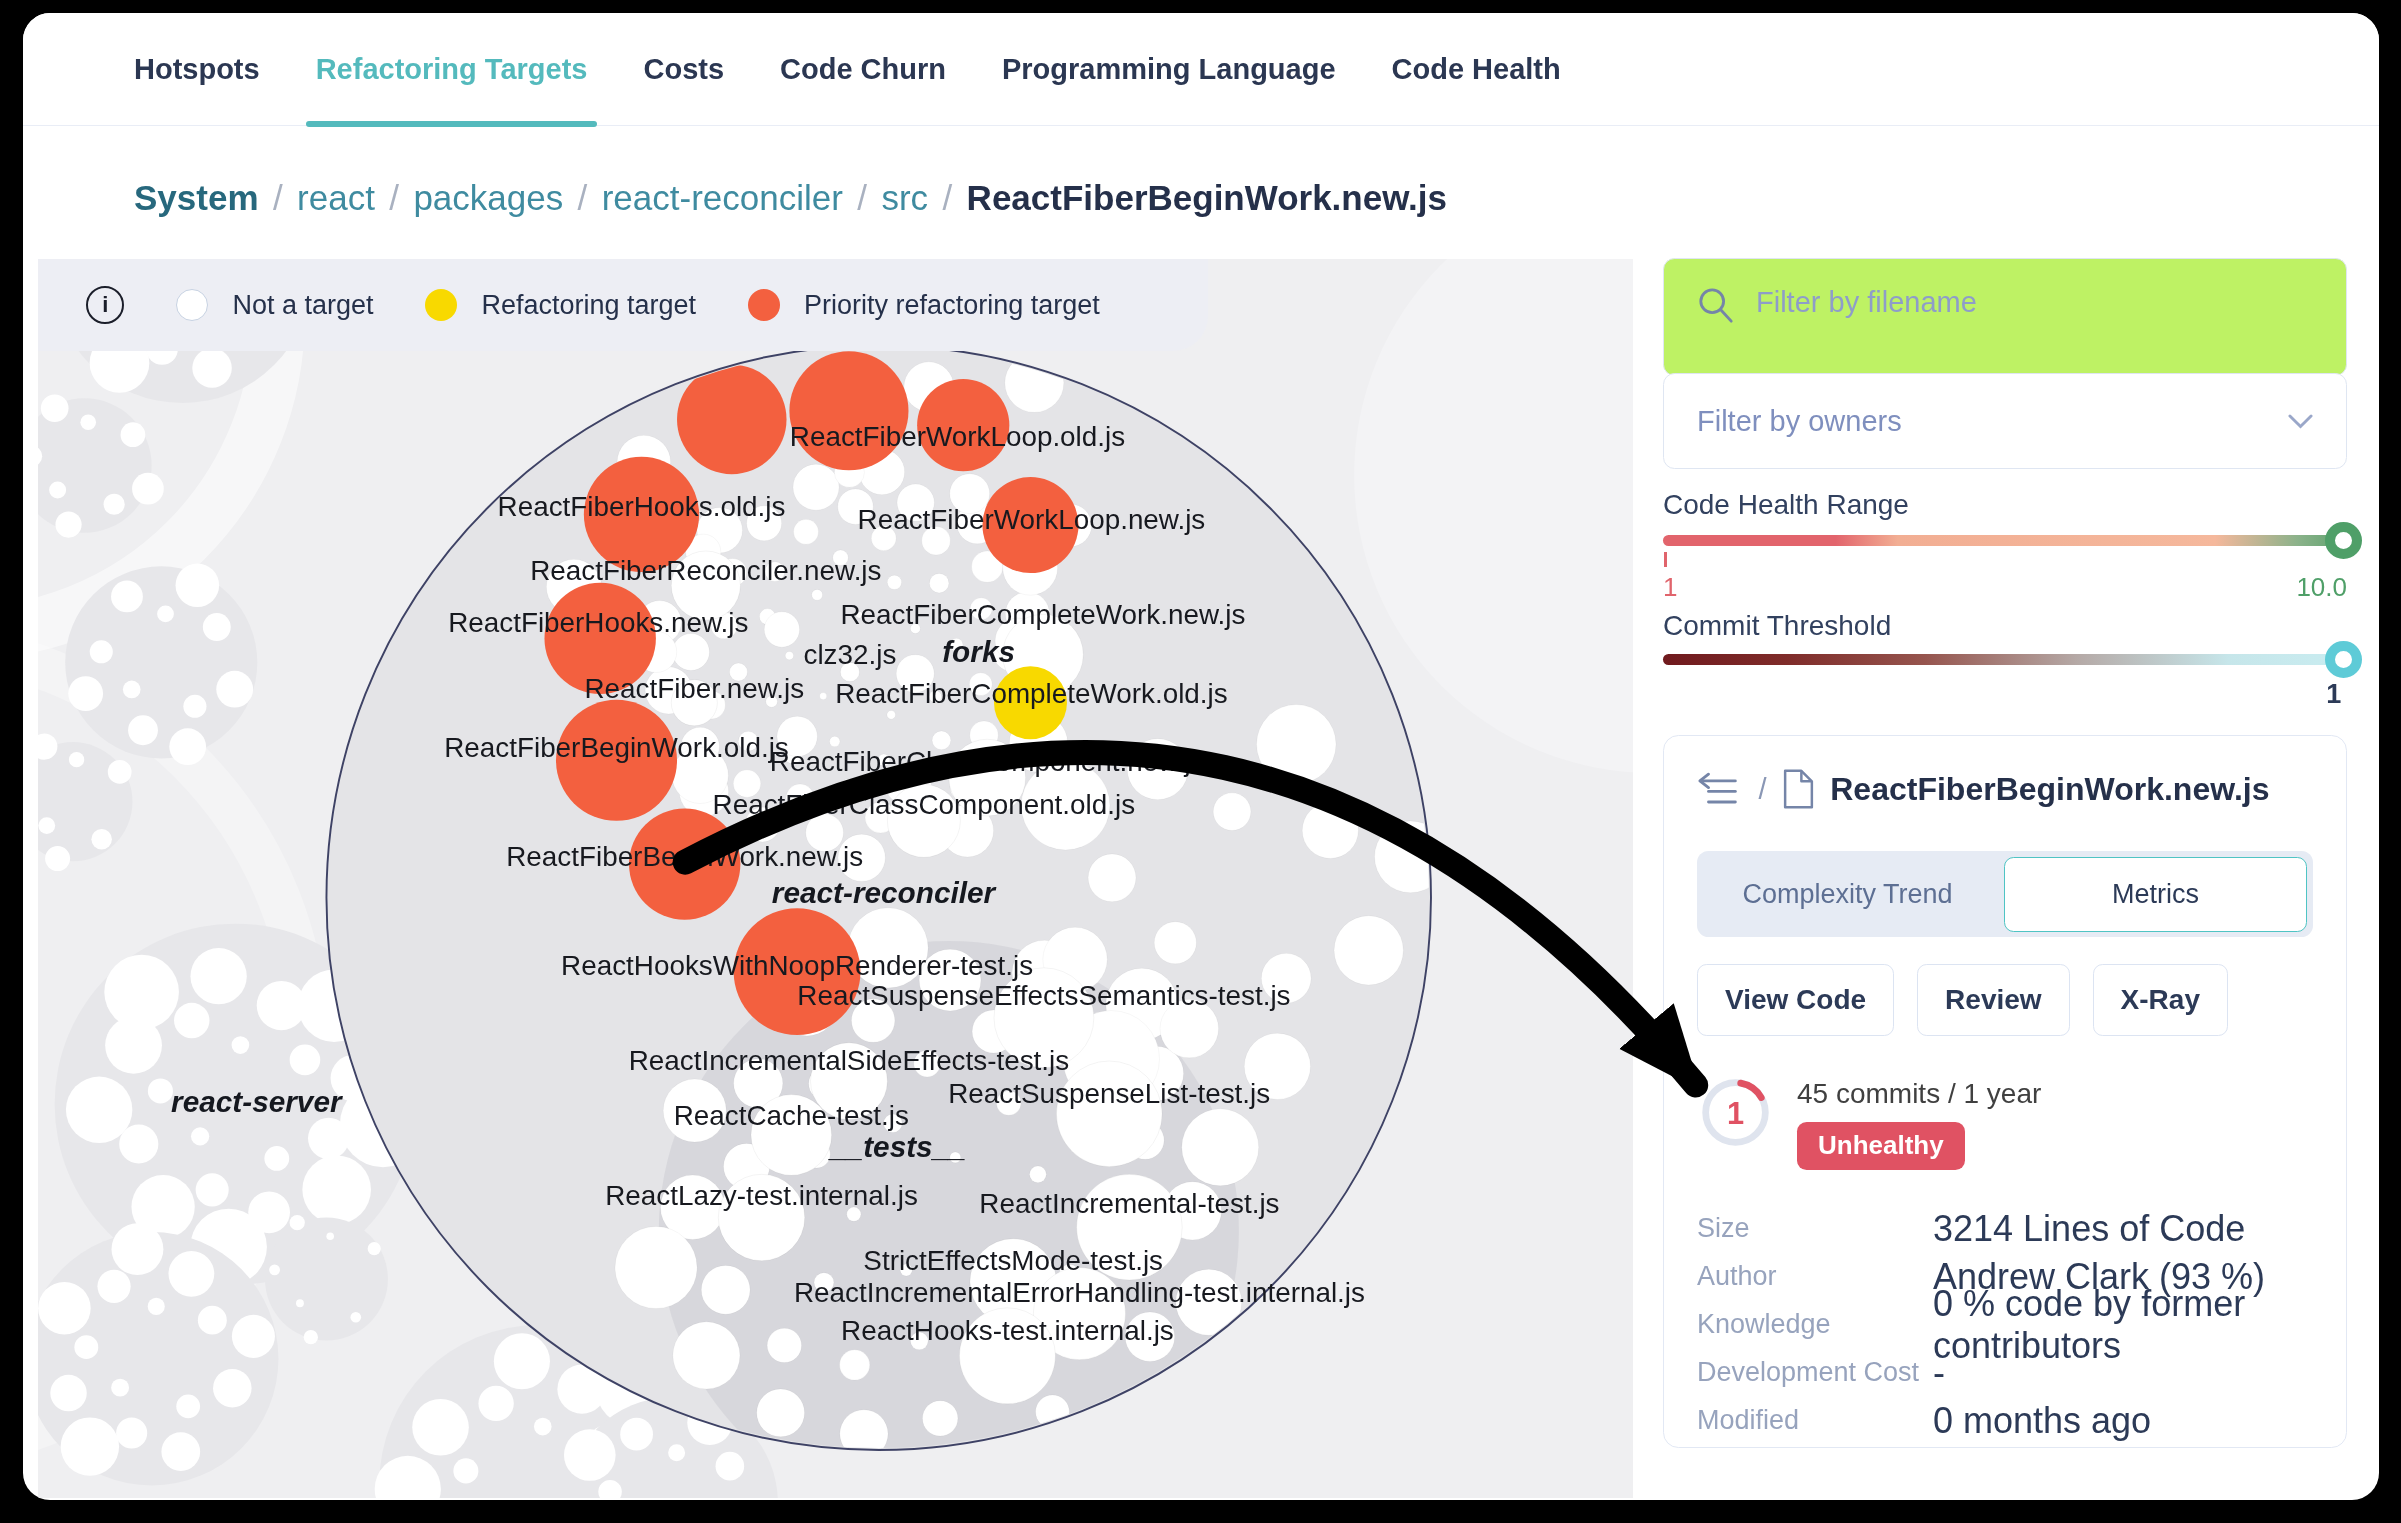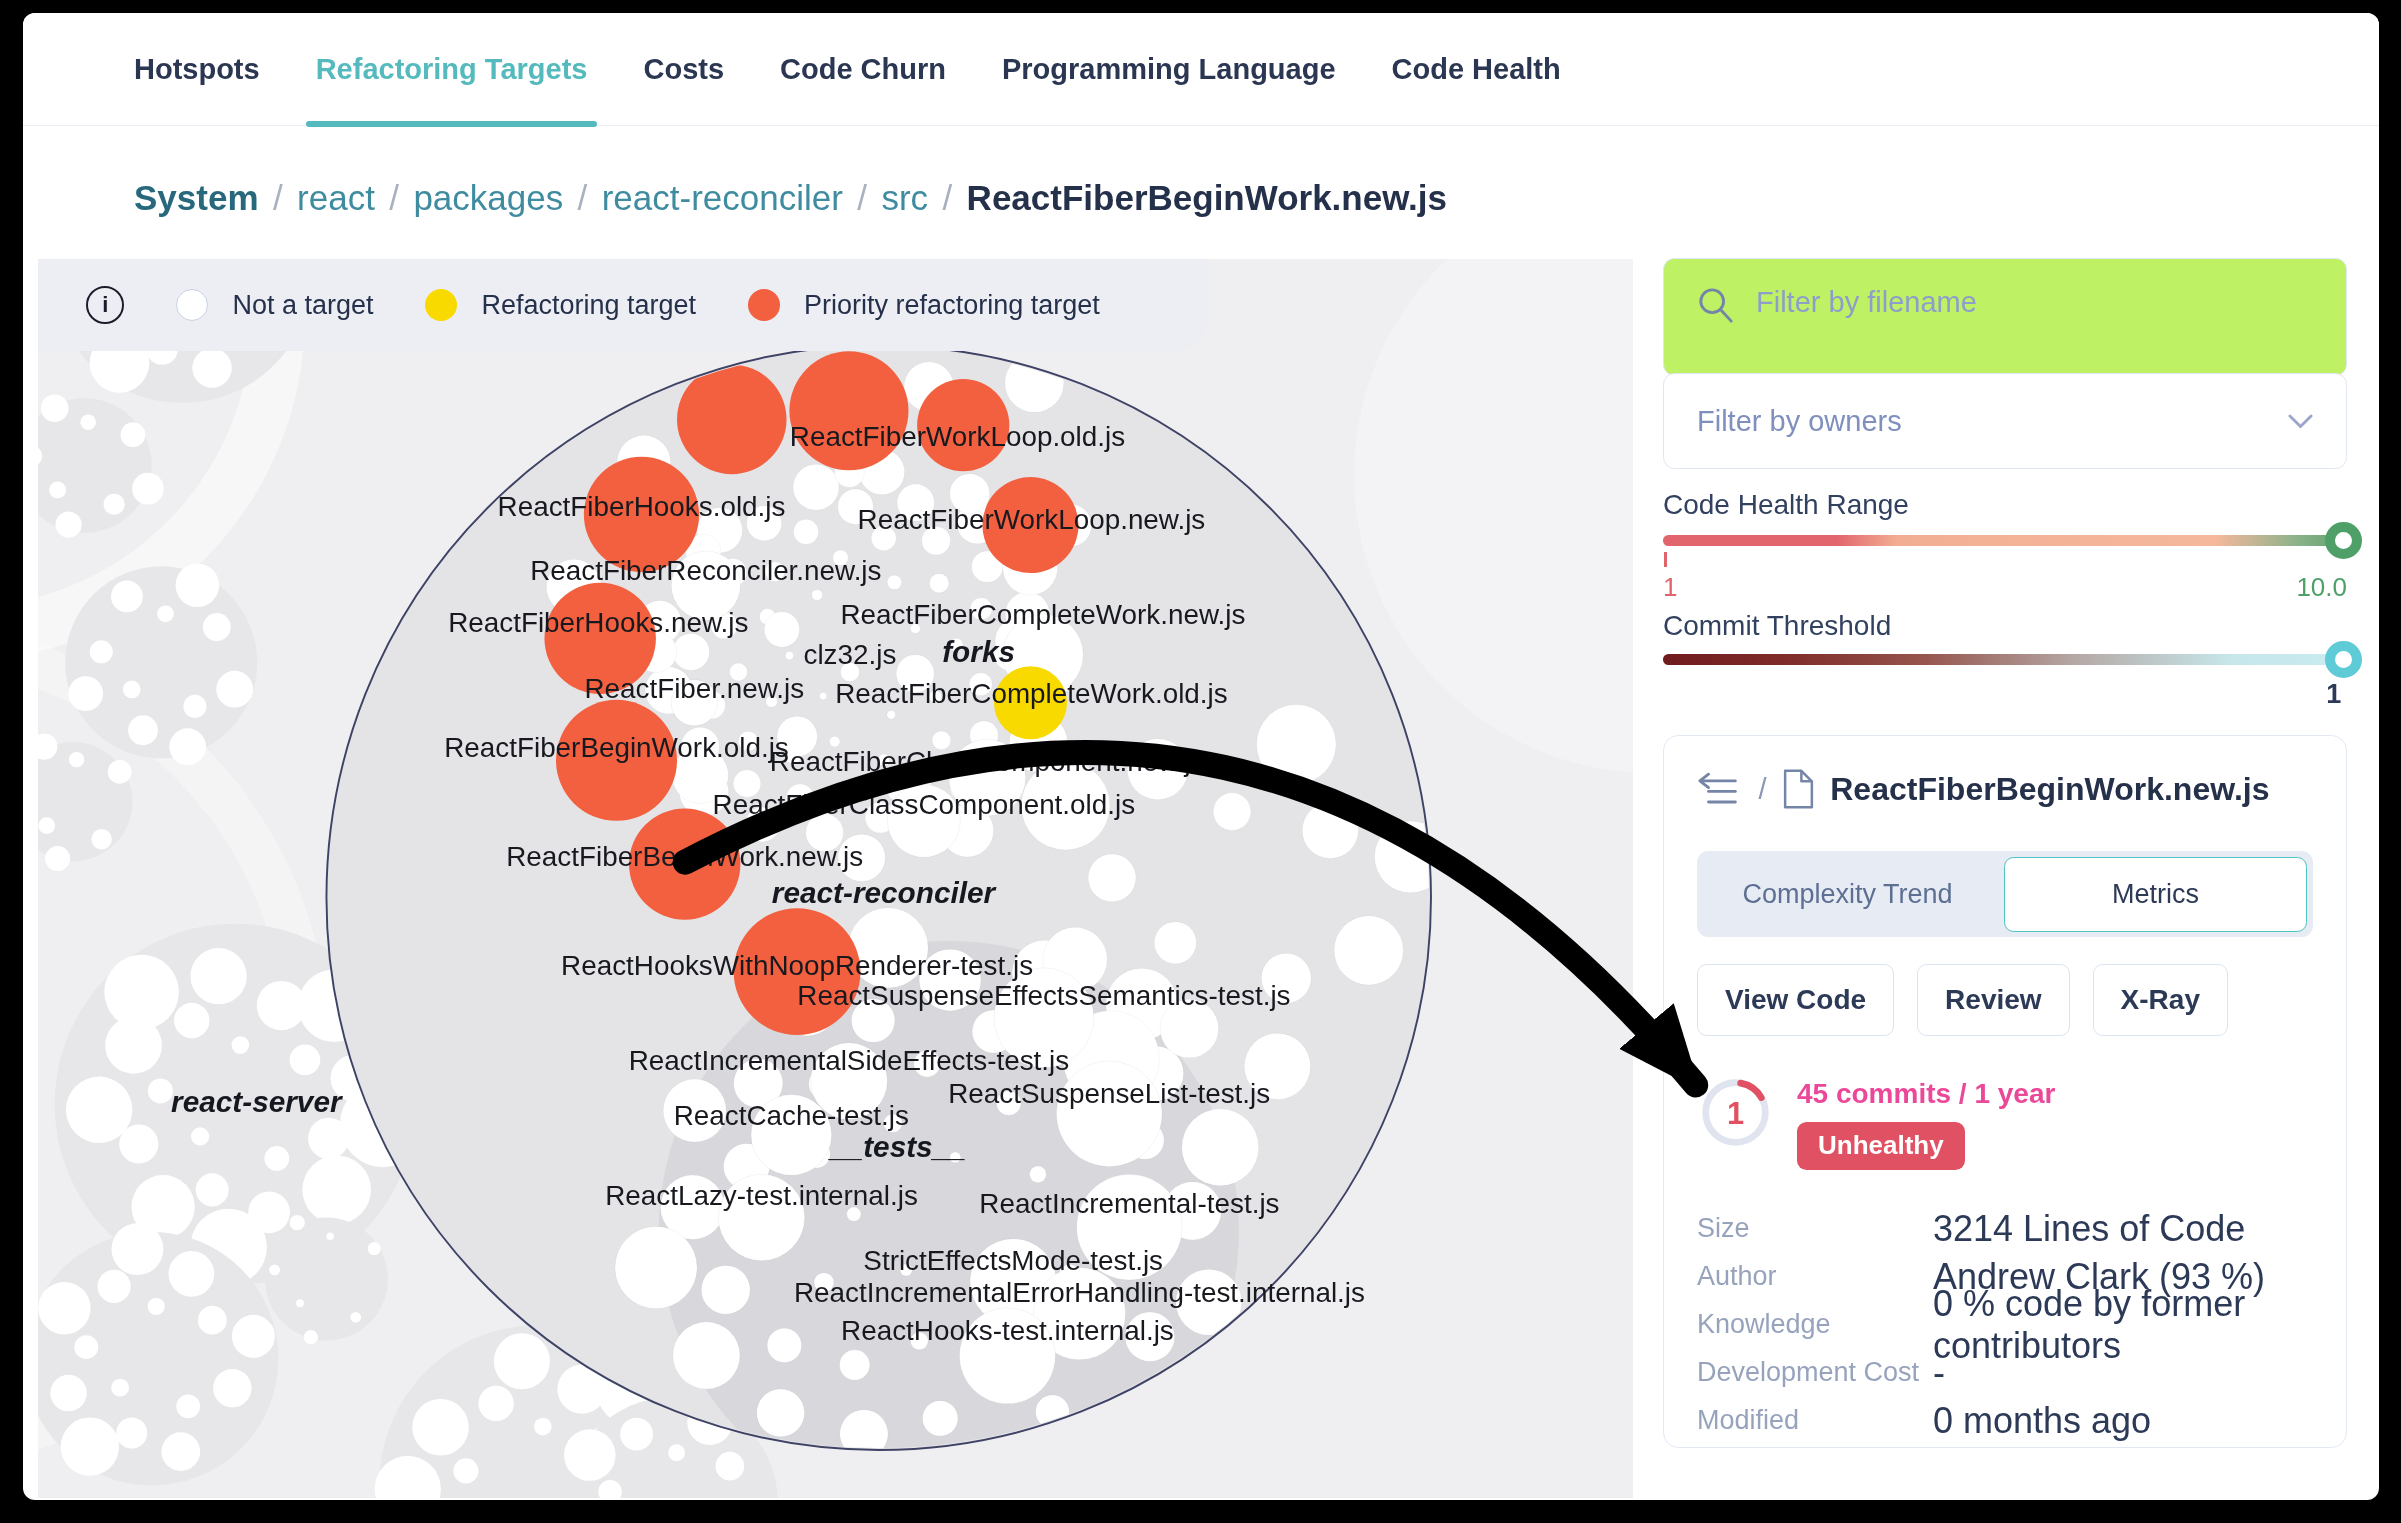--- a/index.html
+++ b/index.html
@@ -1,18 +1,18 @@
 <!DOCTYPE html>
 <html><head>
 <meta charset="utf-8">
 <style>
   *{margin:0;padding:0;box-sizing:border-box}
   html,body{width:2402px;height:1524px}
   body{background:#000;font-family:"Liberation Sans",sans-serif;position:relative;overflow:hidden}
-  .page{position:absolute;left:23px;top:13.4px;width:2356px;height:1487px;background:#fff;border-radius:12px;overflow:hidden}
+  .page{position:absolute;left:23px;top:13.4px;width:2356px;height:1487px;background:#fff;border-radius:27px;overflow:hidden}
 
   
   .nav{position:absolute;left:0;top:0;width:100%;height:113px;display:flex;align-items:center;gap:56px;padding-left:111px;border-bottom:1.9px solid #e9edf6;background:#fff;z-index:6}
   .nav .tab{font-size:29px;font-weight:600;color:#2b3752;height:100%;display:flex;align-items:center;position:relative;cursor:pointer;white-space:nowrap}
   .nav .tab.active{color:#54babd}
   .nav .tab.active::after{content:"";position:absolute;left:-9.6px;right:-9.6px;bottom:-1.9px;height:6.7px;border-radius:3.8px;background:#54babd}
 
   
   .breadcrumb{position:absolute;left:111px;top:165px;display:flex;gap:14.4px;font-size:35px;align-items:center;z-index:6}
   .crumb-root{font-weight:700;color:#27687d}
@@ -57,21 +57,21 @@
   .card{position:absolute;left:0;top:477px;width:684px;height:713px;border:1.9px solid #e2e8f4;border-radius:15.4px;background:#fff;padding:29px 33px}
   .card-header{display:flex;align-items:center;gap:15.4px;height:48px}
   .hdr-sep{font-size:29px;color:#8a97b5}
   .card-title{font-size:32px;font-weight:700;color:#25304a;white-space:nowrap}
   .seg-tabs{margin-top:38px;height:86px;background:#e6ebf4;border-radius:11.5px;display:flex;position:relative}
   .seg-tab{flex:1;display:flex;align-items:center;justify-content:center;font-size:27px;color:#5d6f93;cursor:pointer}
   .seg-tab.active{background:#fff;border:1.9px solid #4fc4c4;border-radius:9.6px;margin:5.8px;color:#2c3a57}
   .btn-row{margin-top:27px;display:flex;gap:23px}
   .btn{border:1.9px solid #dce4f2;border-radius:9.6px;background:#fff;padding:19px 27px;font-size:28px;font-weight:600;color:#2c3a57;cursor:pointer;white-space:nowrap}
   .commits-block{margin-top:38px;display:flex;gap:23px;align-items:flex-start}
-  .commits-txt{font-size:28px;font-weight:700;color:#ec4899;padding-top:3.8px}
+  .commits-txt{font-size:28px;font-weight:400;color:#404040;padding-top:3.8px}
   .badge{display:inline-block;margin-top:11.5px;background:#e05263;color:#fff;font-size:26px;font-weight:700;border-radius:9.6px;padding:8.6px 21px}
   .rows{margin-top:35px}
   .row{display:flex;height:48px;align-items:center}
   .row .lbl{flex:0 0 236px;font-size:27px;color:#97a3bd}
   .row .val{font-size:36px;color:#2c3a57}
 
   .arrow-overlay{position:absolute;left:0;top:0;z-index:30;pointer-events:none}
 </style>
 </head>
 <body>

